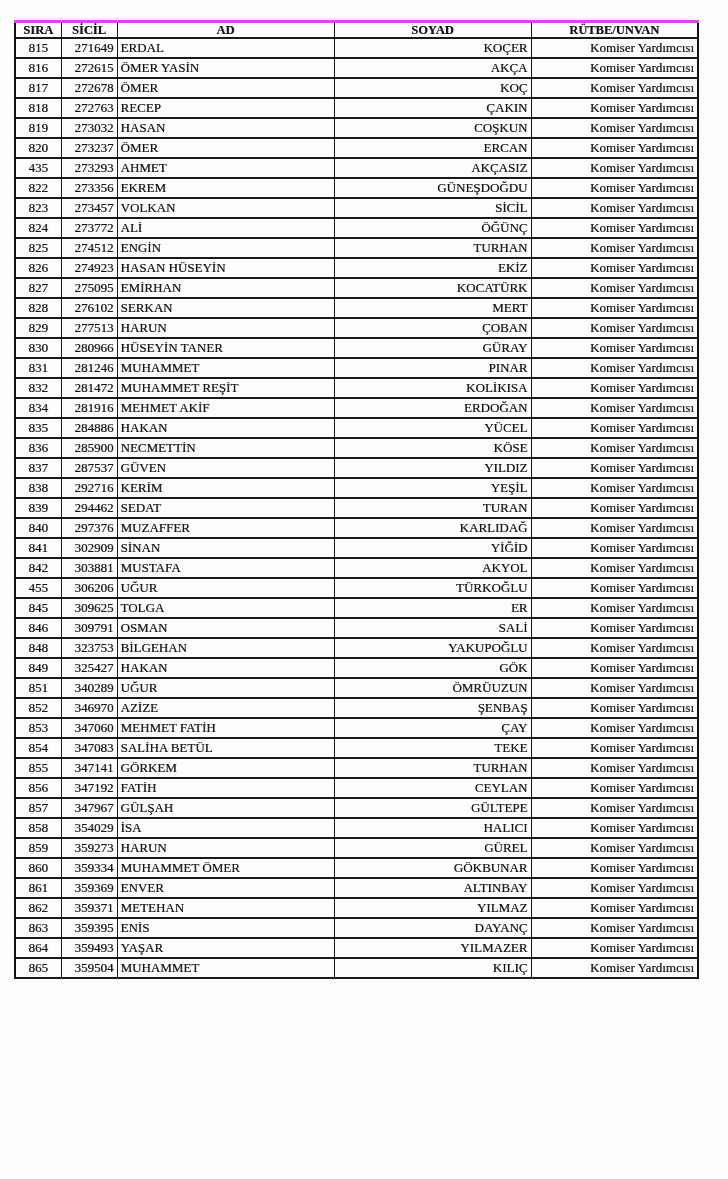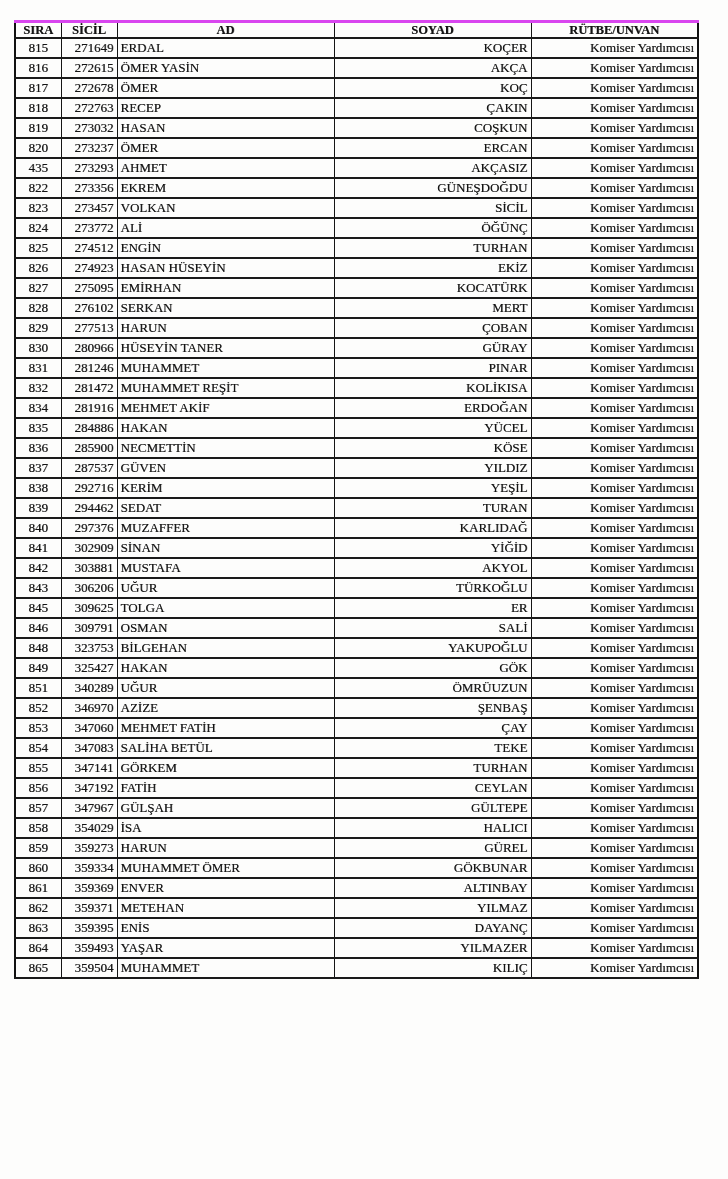--- a/index.html
+++ b/index.html
@@ -269,21 +269,21 @@
           <td class="col-rutbe">Komiser Yardımcısı</td>
         </tr>
         <tr>
           <td class="col-sira">842</td>
           <td class="col-sicil">303881</td>
           <td class="col-ad">MUSTAFA</td>
           <td class="col-soyad">AKYOL</td>
           <td class="col-rutbe">Komiser Yardımcısı</td>
         </tr>
         <tr>
-          <td class="col-sira">843</td>
+          <td class="col-sira">455</td>
           <td class="col-sicil">306206</td>
           <td class="col-ad">UĞUR</td>
           <td class="col-soyad">TÜRKOĞLU</td>
           <td class="col-rutbe">Komiser Yardımcısı</td>
         </tr>
         <tr>
           <td class="col-sira">845</td>
           <td class="col-sicil">309625</td>
           <td class="col-ad">TOLGA</td>
           <td class="col-soyad">ER</td>

